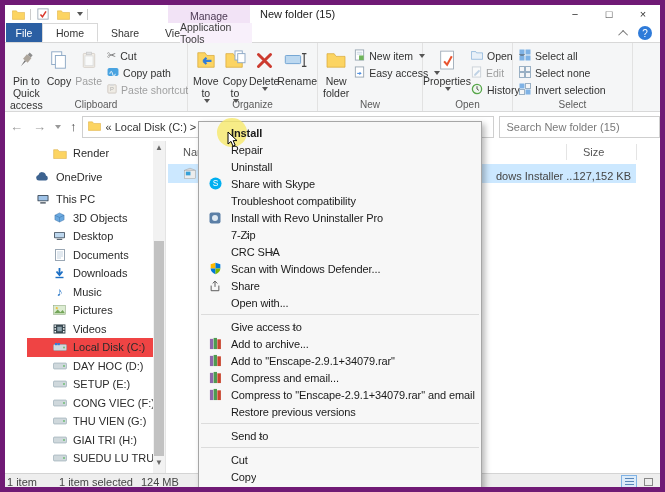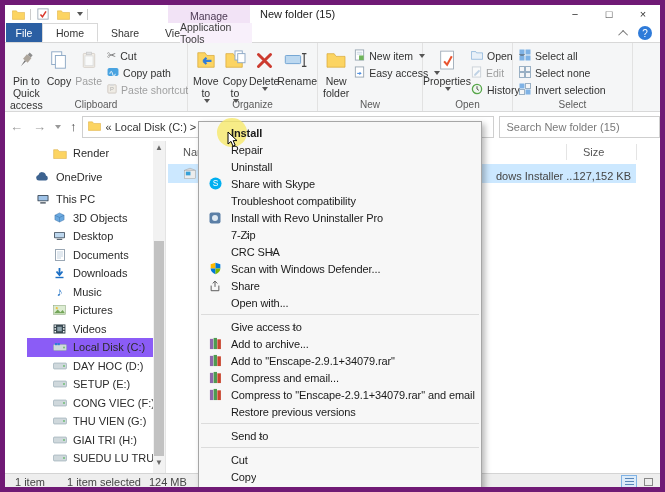--- a/index.html
+++ b/index.html
@@ -48,39 +48,39 @@
   .searchbox input { width:100%; height:100%; border:0; outline:none; font-family:"Liberation Sans",sans-serif; font-size:11px; padding:0 7px; color:#333; }
   .searchbox input::placeholder { color:#7a7a7a; }
 
   
   .main { position:absolute; left:0; top:136px; width:100%; height:332px; display:flex;padding-left:22px; }
   .sidebar { width:126px; padding-top:3px; overflow:hidden; }
   .sbrow { height:18.5px; display:flex; align-items:center; gap:6px; padding-left:25px; white-space:nowrap; color:#2b2b2b; }
   .sbrow.root { padding-left:8px; }
   .sbrow.gap5 { margin-top:5px; }
   .sbrow.gap4 { margin-top:4px; }
-  .sbrow.selected { background:#8b5cf6; }
+  .sbrow.selected { background:#ef4444; }
   .sb-ico { flex:0 0 15px; width:15px; height:14px; display:flex; align-items:center; justify-content:center; }
   .music-glyph { font-size:12px; color:#1d6fc4; }
   .sb-scroll { width:12px; background:#f2f2f2; position:relative; }
   .sb-scroll .arr { position:absolute; left:0; width:12px; height:12px; color:#6a6a6a; font-size:8px; display:flex; align-items:center; justify-content:center; }
   .sb-thumb { position:absolute; left:1px; width:10px; background:#c2c2c2; }
   .vdivider { width:1px; background:#e4e4e4; }
 
   .filelist { position:relative; flex:1; }
   .col-head { position:absolute; top:2px; height:18px; display:flex; align-items:center; color:#555; }
   .hdr-div { position:absolute; top:3px; width:1px; height:16px; background:#e4e4e4; }
   .frow { position:absolute; left:2px; top:23px; width:468px; height:19px; background:#cce8ff; display:flex; align-items:center; }
   .fname { position:absolute; left:17px; display:flex; align-items:center; gap:4px; color:#222; }
   .ftype { position:absolute; left:330px; color:#444; }
   .fsize { position:absolute; left:395px; width:70px; text-align:right; color:#444; }
 
   
   .statusbar { position:absolute; left:0; top:468px; width:100%; height:17px; background:#eeeeee; border-top:1px solid #d4d4d4; display:flex; align-items:center; font-size:11px; color:#444; }
-  .statusbar .st { margin-left:10px; }
+  .statusbar .st { margin-left:2px; }
   .view-toggles { position:absolute; right:4px; top:1px; display:flex; gap:3px; }
   .vt { width:16px; height:14px; display:flex; align-items:center; justify-content:center; }
   .vt.active { border:1px solid #7fb2e5; background:#dcebf9; }
   .vt-lines { width:9px; height:8px; background:linear-gradient(#5a87b8 1.5px, transparent 1.5px); background-size:9px 3px; }
   .vt-thumb { width:9px; height:8px; border:1px solid #888; }
   .bottom-strip { position:absolute; left:0; top:485px; width:100%; height:7px; background:#c6c6c6; }
 
   
   .cmenu { position:absolute; left:193px; top:116px; width:284px; background:#f7f7f7; border:1px solid #a6a6a6; box-shadow:3px 3px 6px rgba(0,0,0,.28); padding:2px 0; z-index:50; }
   .citem { position:relative; height:17px; display:flex; align-items:center; padding:0 6px; color:#1a1a1a; font-size:11px; letter-spacing:-0.1px; white-space:nowrap; }

